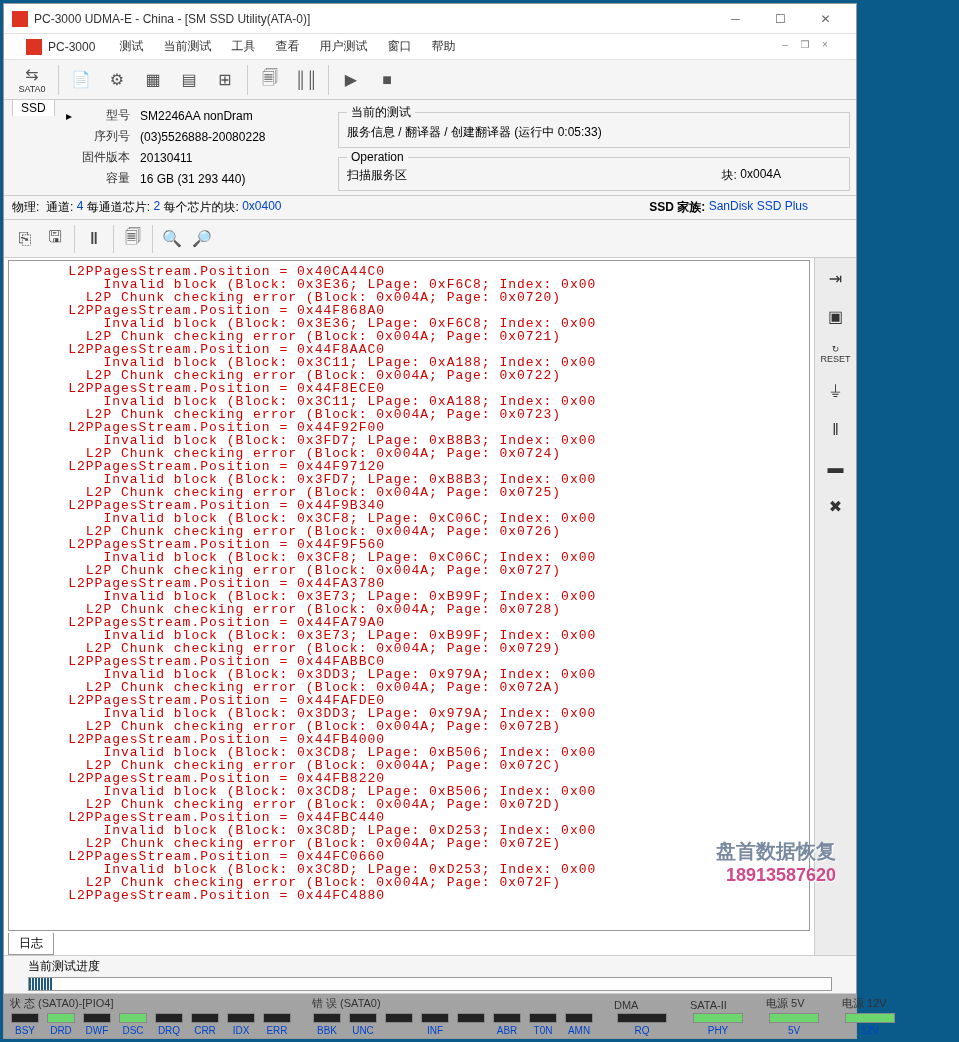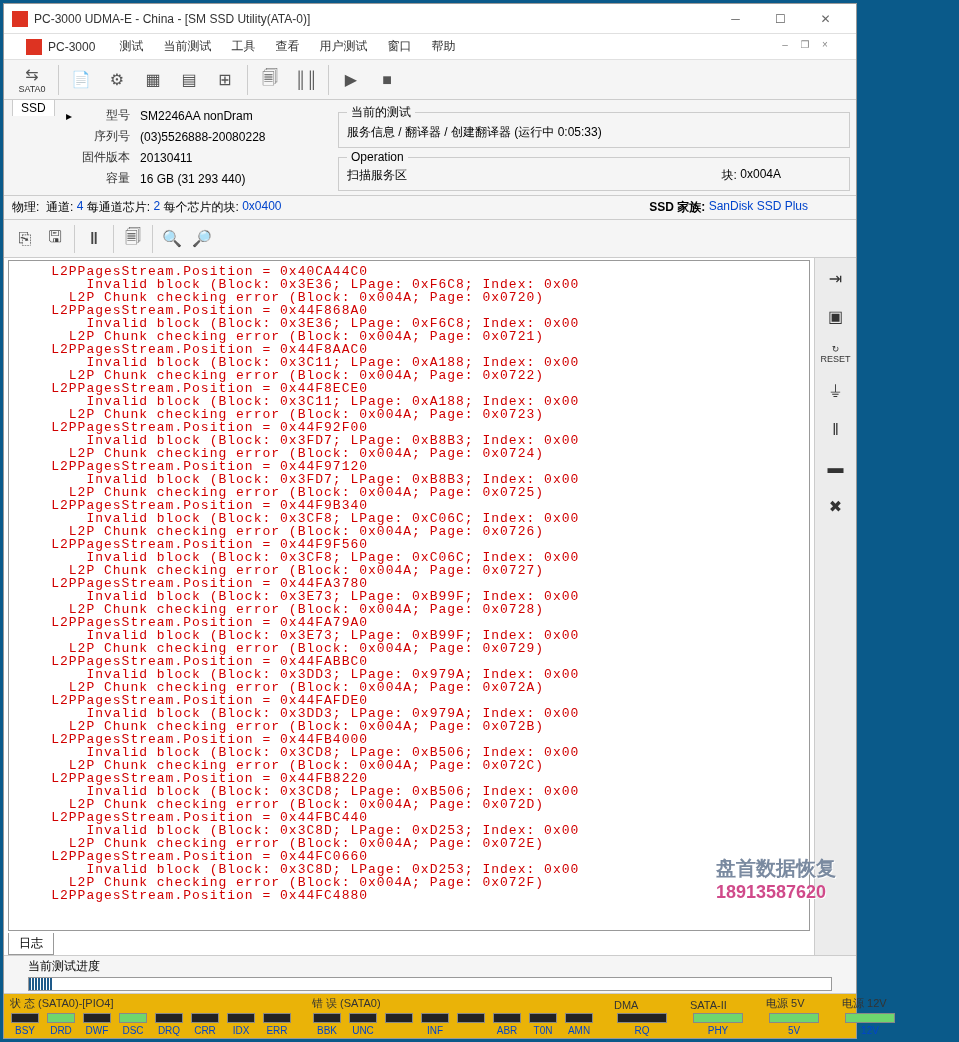--- a/index.html
+++ b/index.html
@@ -29,30 +29,30 @@
 .fieldset legend { font-size: 12px; padding: 0 4px; }
 .fieldrow { display: flex; }
 .physrow { background: #f5f5f5; font-size: 12px; padding: 3px 8px; border-bottom: 1px solid #ccc; display: flex; }
 .physrow .blue { color: #0044cc; }
 .physrow .spacer { flex: 1; }
 .toolbar2 { height: 38px; background: #f5f5f5; border-bottom: 1px solid #ccc; display: flex; align-items: center; padding: 0 6px; }
 .tb2btn { width: 30px; height: 30px; display: flex; align-items: center; justify-content: center; font-size: 16px; color: #444; }
 .tb2sep { width: 1px; height: 28px; background: #ccc; margin: 0 4px; }
 .mainarea { flex: 1; display: flex; overflow: hidden; }
 .logarea { flex: 1; display: flex; flex-direction: column; overflow: hidden; }
-.logcontent { flex: 1; background: #fff; border: 1px solid #999; margin: 2px 4px; overflow: auto; padding: 4px 7px; font-family: "Courier New", monospace; font-size: 13px; line-height: 1.0; color: #d00000; letter-spacing: 1px; white-space: pre; }
+.logcontent { flex: 1; background: #fff; border: 1px solid #999; margin: 2px 4px; overflow: auto; padding: 4px 24px; font-family: "Courier New", monospace; font-size: 13px; line-height: 1.0; color: #d00000; letter-spacing: 1px; white-space: pre; }
 .logtab { margin: 0 4px; padding: 2px 10px; font-size: 12px; background: #fff; border: 1px solid #999; border-top: none; width: fit-content; }
 .sidepanel { width: 42px; background: #ececec; border-left: 1px solid #ccc; display: flex; flex-direction: column; align-items: center; padding-top: 6px; gap: 10px; }
 .sidebtn { width: 28px; height: 28px; display: flex; align-items: center; justify-content: center; font-size: 16px; color: #333; }
-.watermark { position: absolute; right: 20px; bottom: 135px; text-align: left; font-size: 20px; font-weight: bold; color: #7a8aa0; text-shadow: 1px 1px 0 #fff; pointer-events: none; }
+.watermark { position: absolute; right: 20px; bottom: 152px; text-align: right; font-size: 20px; font-weight: bold; color: #7a8aa0; text-shadow: 1px 1px 0 #fff; pointer-events: none; }
 .watermark .phone { color: #d04a8a; font-size: 18px; }
 .progress-section { background: #f5f5f5; border-top: 1px solid #ccc; padding: 2px 24px; font-size: 12px; }
 .progbar { height: 14px; background: #fff; border: 1px solid #999; margin-top: 2px; position: relative; }
 .progbar::before { content: ""; position: absolute; left: 0; top: 0; bottom: 0; width: 3%; background: repeating-linear-gradient(90deg, #1e5a8a 0 2px, #fff 2px 3px); }
-.statusbar { background: #eab308; border-top: 1px solid #ccc; padding: 2px 4px; font-size: 11px; }
+.statusbar { background: #a3a3a3; border-top: 1px solid #ccc; padding: 2px 4px; font-size: 11px; }
 .statgroups { display: flex; gap: 6px; align-items: flex-end; }
 .statgroup .grouplabel { font-size: 11px; color: #333; margin-bottom: 2px; padding-left: 2px; }
 .leds { display: flex; gap: 2px; }
 .led { display: flex; flex-direction: column; align-items: center; width: 34px; }
 .led .box { width: 28px; height: 10px; border: 1px solid #888; background: #222; margin-bottom: 2px; }
 .led .box.on { background: #6ed66e; }
 .led .lbl { font-size: 10px; color: #0044cc; }
 .led.wide { width: 60px; }
 .led.wide .box { width: 50px; }
 .vsep { width: 1px; height: 36px; background: #bbb; margin: 0 2px; align-self: flex-end; }

